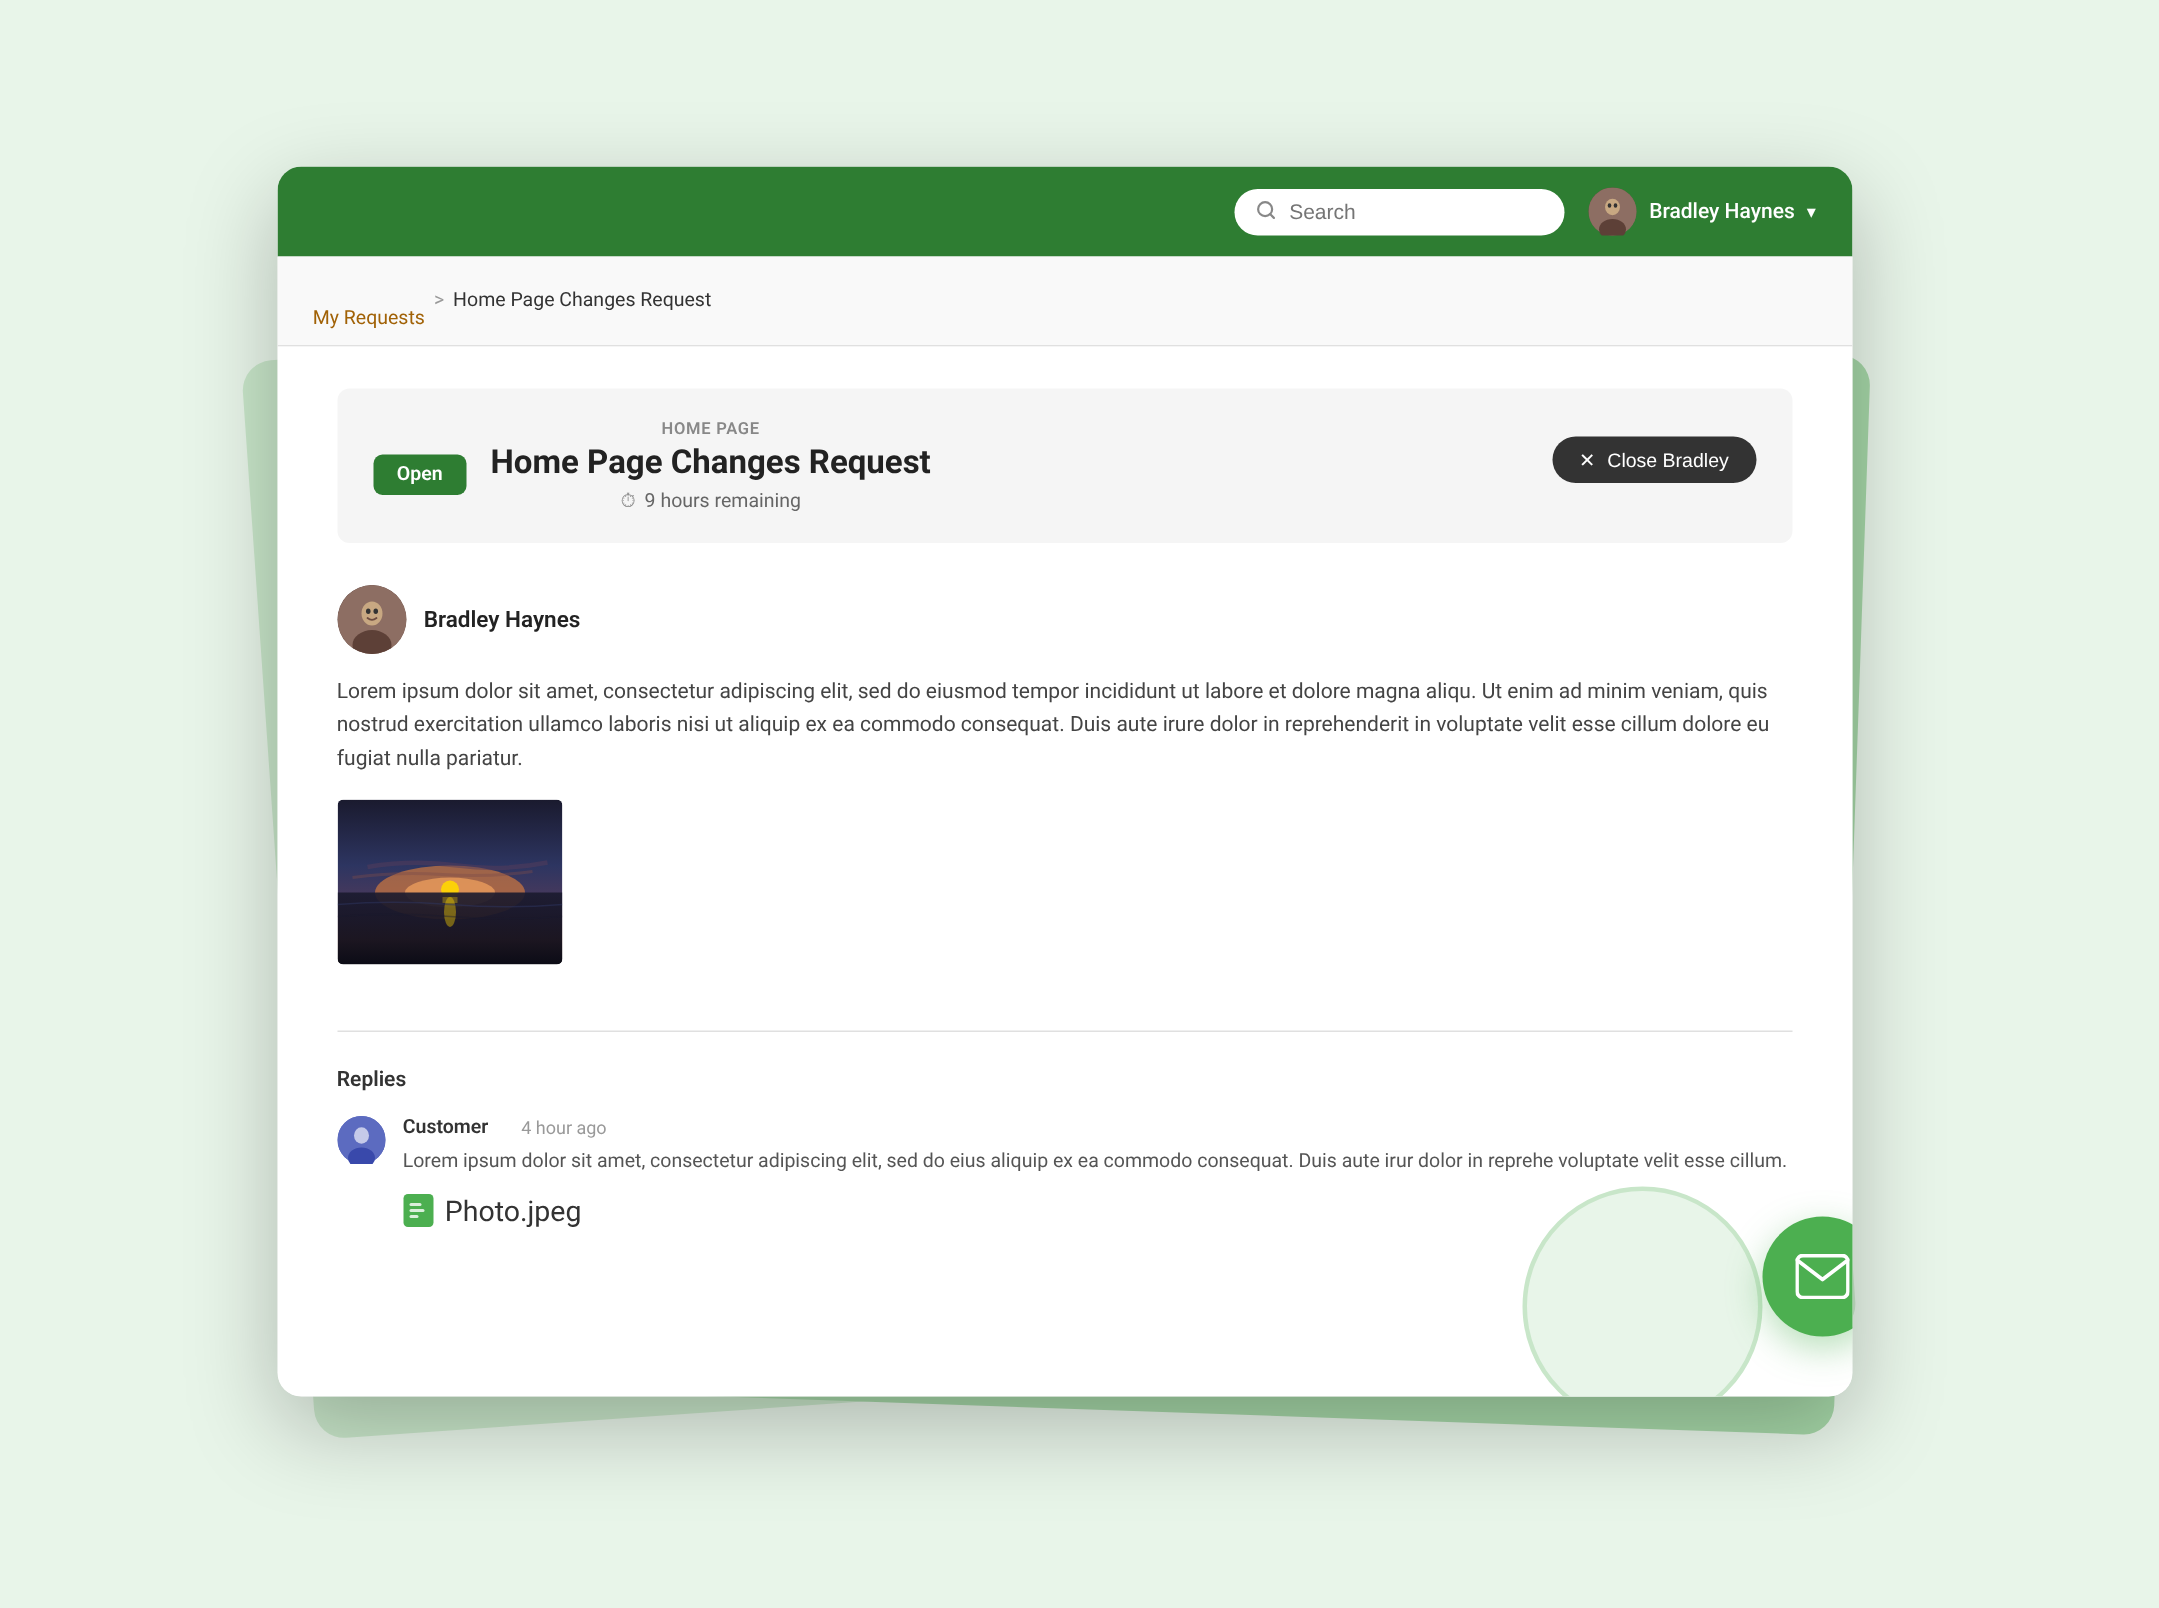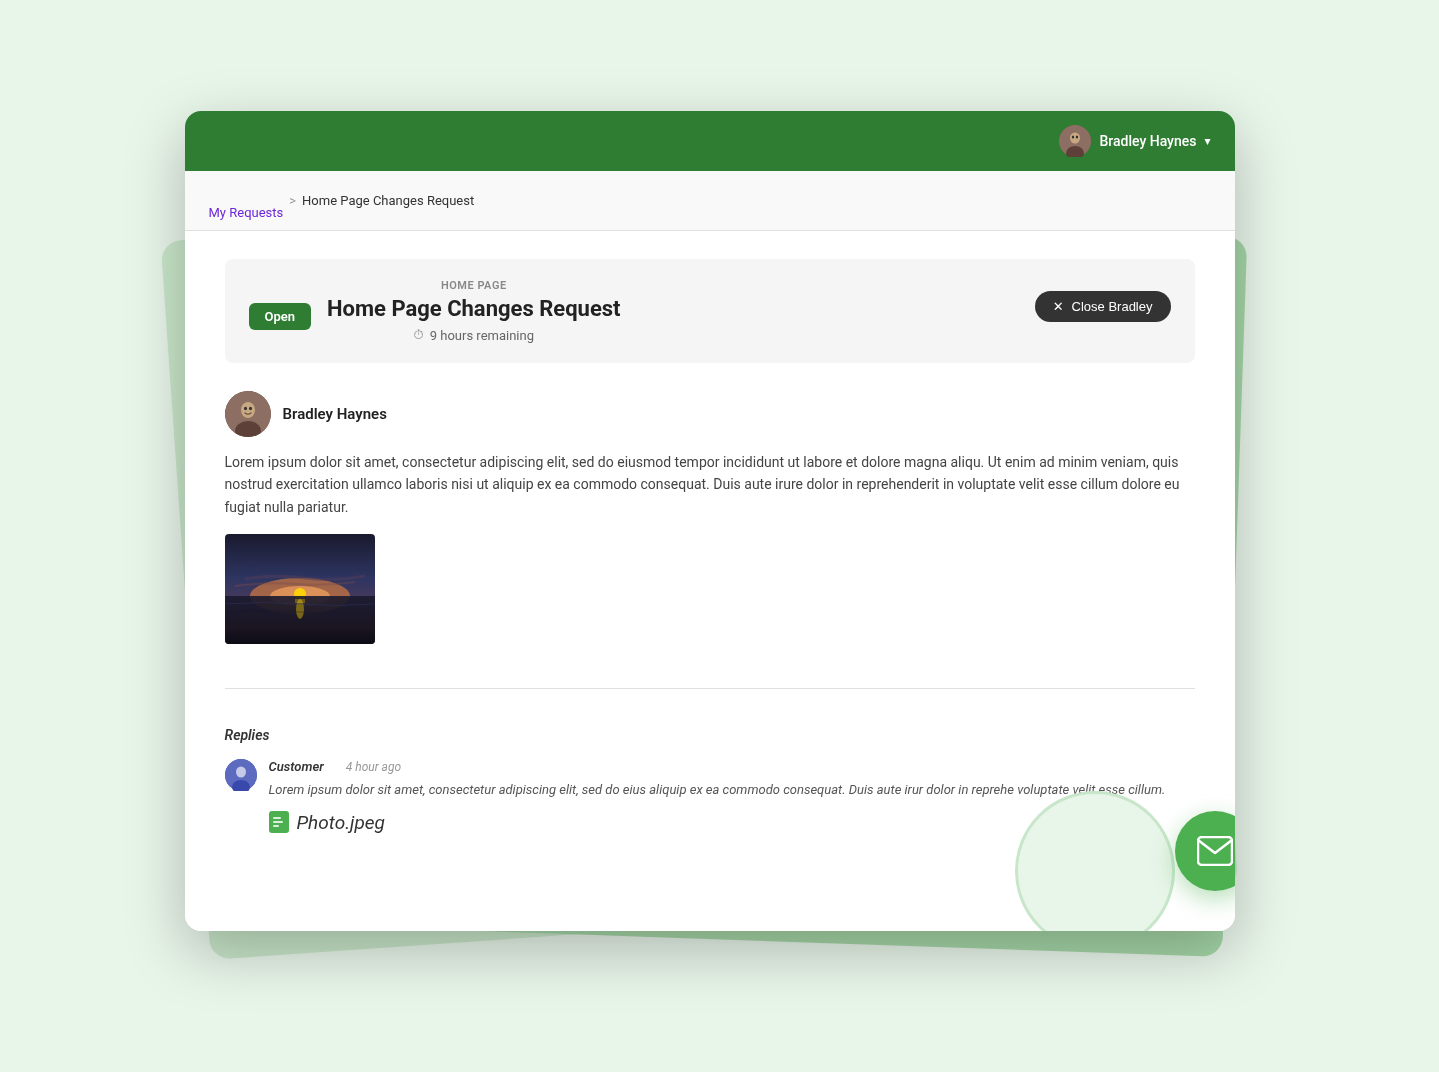--- a/index.html
+++ b/index.html
@@ -93,21 +93,21 @@
       background: #f9f9f9;
       padding: 10px 24px;
       border-bottom: 1px solid #e0e0e0;
       display: flex;
       align-items: center;
       gap: 6px;
       font-size: 13px;
       color: #555;
     }
     .breadcrumb-link {
-      color: #6d28d9;
+      color: #a16207;
       cursor: pointer;
       text-decoration: none;
       margin-top: 24px;
     }
     .breadcrumb-separator {
       color: #999;
     }
     .breadcrumb-current {
       color: #333;
     }
@@ -237,22 +237,21 @@
       position: relative;
     }
     .sunset-canvas {
       width: 100%;
       height: 100%;
     }
 
     
     .replies-section {
       border-top: 1px solid #e0e0e0;
-      padding-top: 38px;
-      font-style: italic;
+      padding-top: 24px;
     }
     .replies-title {
       font-size: 14px;
       font-weight: 600;
       color: #333;
       margin-bottom: 16px;
     }
     .reply-item {
       display: flex;
       gap: 12px;
@@ -372,20 +371,29 @@
   </style>
 </head>
 <body>
 
 <div class="card-stack-back1"></div>
 <div class="card-stack-back2"></div>
 
 <div class="browser-window">
 
   <nav class="top-nav">
+    <div class="search-bar">
+      <span class="search-icon-svg">
+        <svg width="14" height="14" viewBox="0 0 24 24" fill="none" stroke="#888" stroke-width="2.5" stroke-linecap="round">
+          <circle cx="11" cy="11" r="8"></circle>
+            <line x1="21" y1="21" x2="16.65" y2="16.65"></line>
+        </svg>
+      </span>
+      <input class="search-input" type="text" placeholder="Search" style="">
+    </div>
 
     <div class="user-area">
       <div class="user-avatar-img">
 
         <svg width="32" height="32" viewBox="0 0 32 32">
           <circle cx="16" cy="16" r="16" fill="#8d6e63"></circle>
           <ellipse cx="16" cy="13" rx="5" ry="5.5" fill="#c8a882"></ellipse>
           <ellipse cx="16" cy="28" rx="9" ry="7" fill="#5d4037"></ellipse>
           <ellipse cx="14" cy="12" rx="1.2" ry="1.5" fill="#333"></ellipse>
           <ellipse cx="18" cy="12" rx="1.2" ry="1.5" fill="#333"></ellipse>

